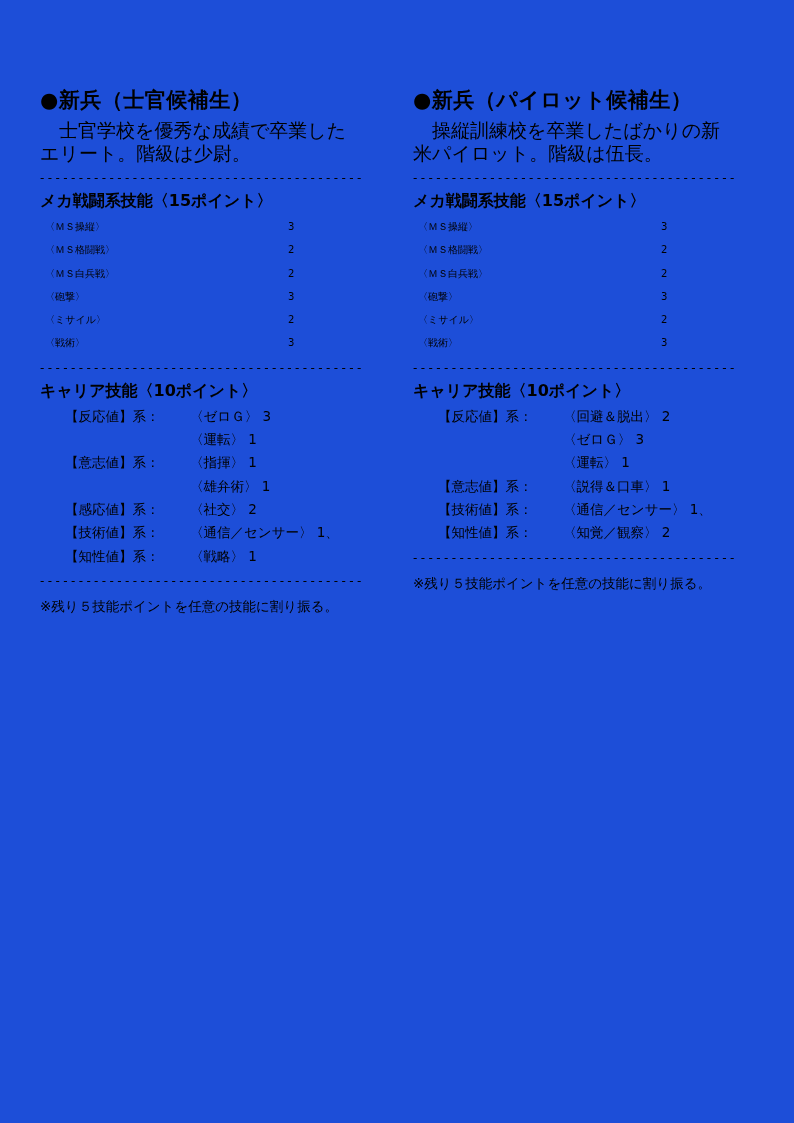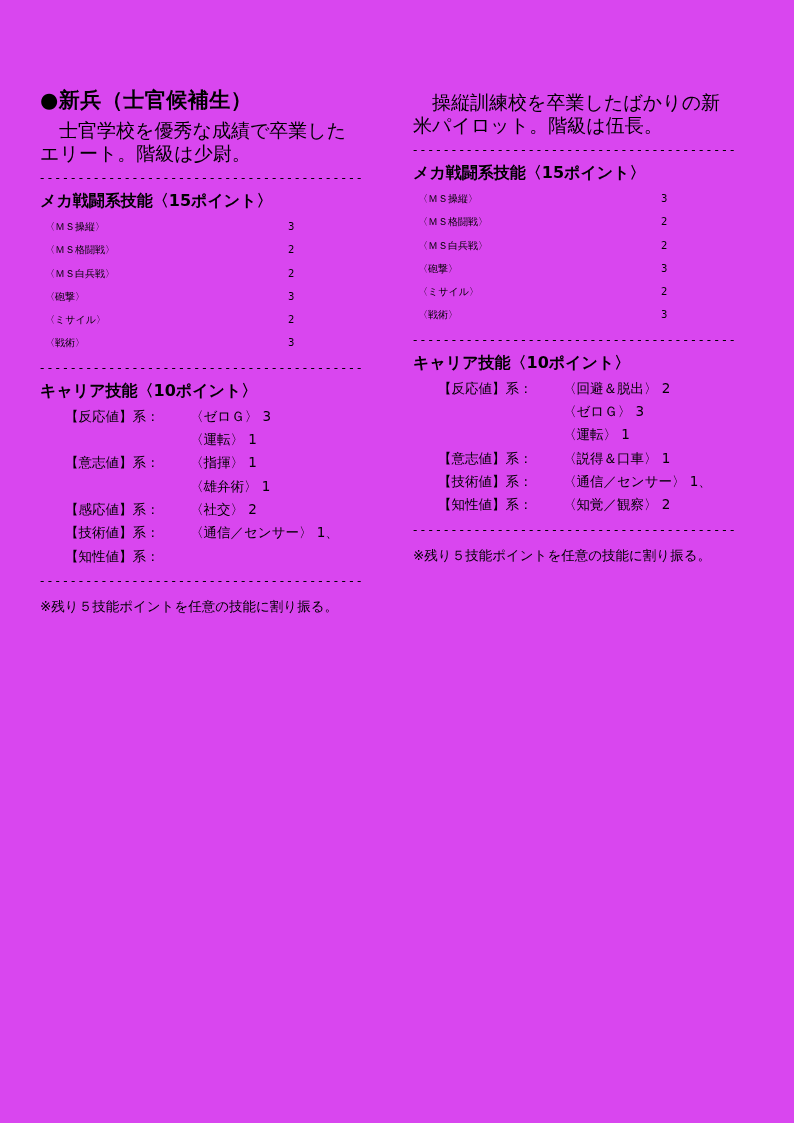--- a/index.html
+++ b/index.html
@@ -1,20 +1,20 @@
 <!DOCTYPE html>
 <html><head>
 <meta charset="utf-8">
 <style>
   html, body { margin: 0; padding: 0; background: #ffffff; }
   .page {
     position: relative;
     width: 794px;
     height: 1123px;
-    background: #d946ef;
+    background: #1d4ed8;
     color: #000000;
     font-family: "DejaVu Sans", "Liberation Sans", sans-serif;
     overflow: hidden;
   }
   .column {
     position: absolute;
     top: 86px;
     width: 327px;
   }
   .col-left  { left: 40px; }
@@ -137,28 +137,30 @@
     <div class="career-row">
       <span class="career-cat">【感応値】系：</span>
       <span class="career-skill">〈社交〉 2</span>
     </div>
     <div class="career-row">
       <span class="career-cat">【技術値】系：</span>
       <span class="career-skill">〈通信／センサー〉 1、</span>
     </div>
     <div class="career-row">
       <span class="career-cat">【知性値】系：</span>
+      <span class="career-skill">〈戦略〉 1</span>
     </div>
 
     <div class="sep">------------------------------------------</div>
 
     <p class="note">※残り５技能ポイントを任意の技能に割り振る。</p>
   </section>
 
   <section class="column col-right">
+    <h1 class="col-title">●新兵（パイロット候補生）</h1>
     <p class="desc">　操縦訓練校を卒業したばかりの新米パイロット。階級は伍長。</p>
 
     <div class="sep">------------------------------------------</div>
 
     <h2 class="section-heading">メカ戦闘系技能〈15ポイント〉</h2>
     <div class="skill-row">
       <span class="skill-name">〈ＭＳ操縦〉</span>
       <span class="skill-value">3</span>
     </div>
     <div class="skill-row">

